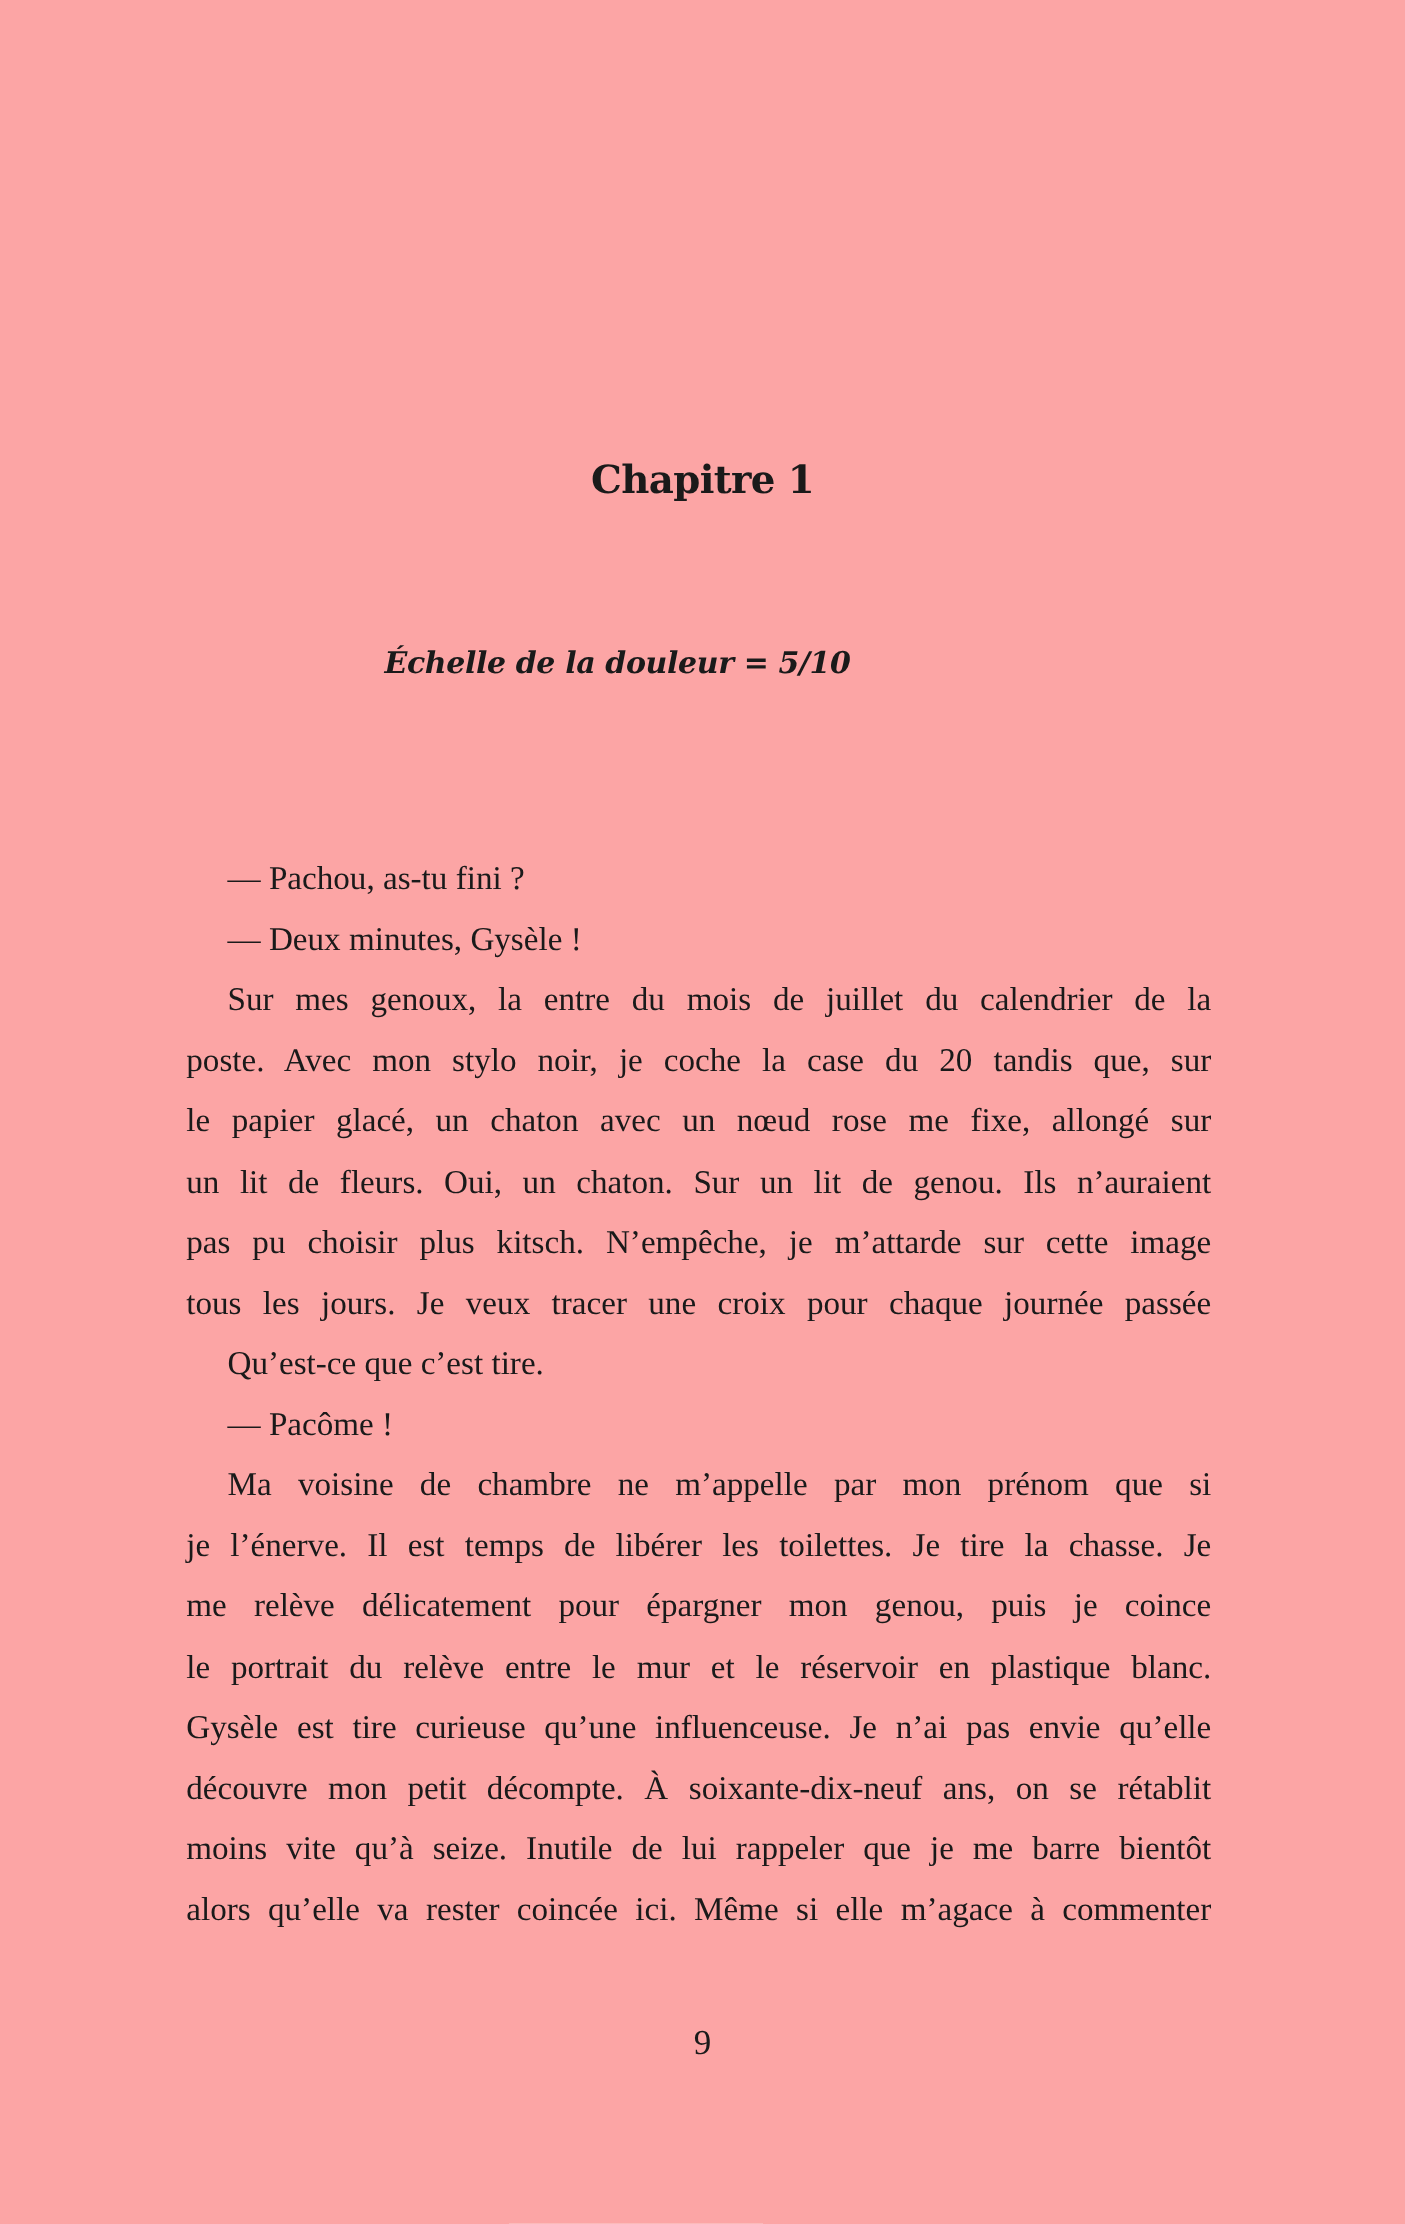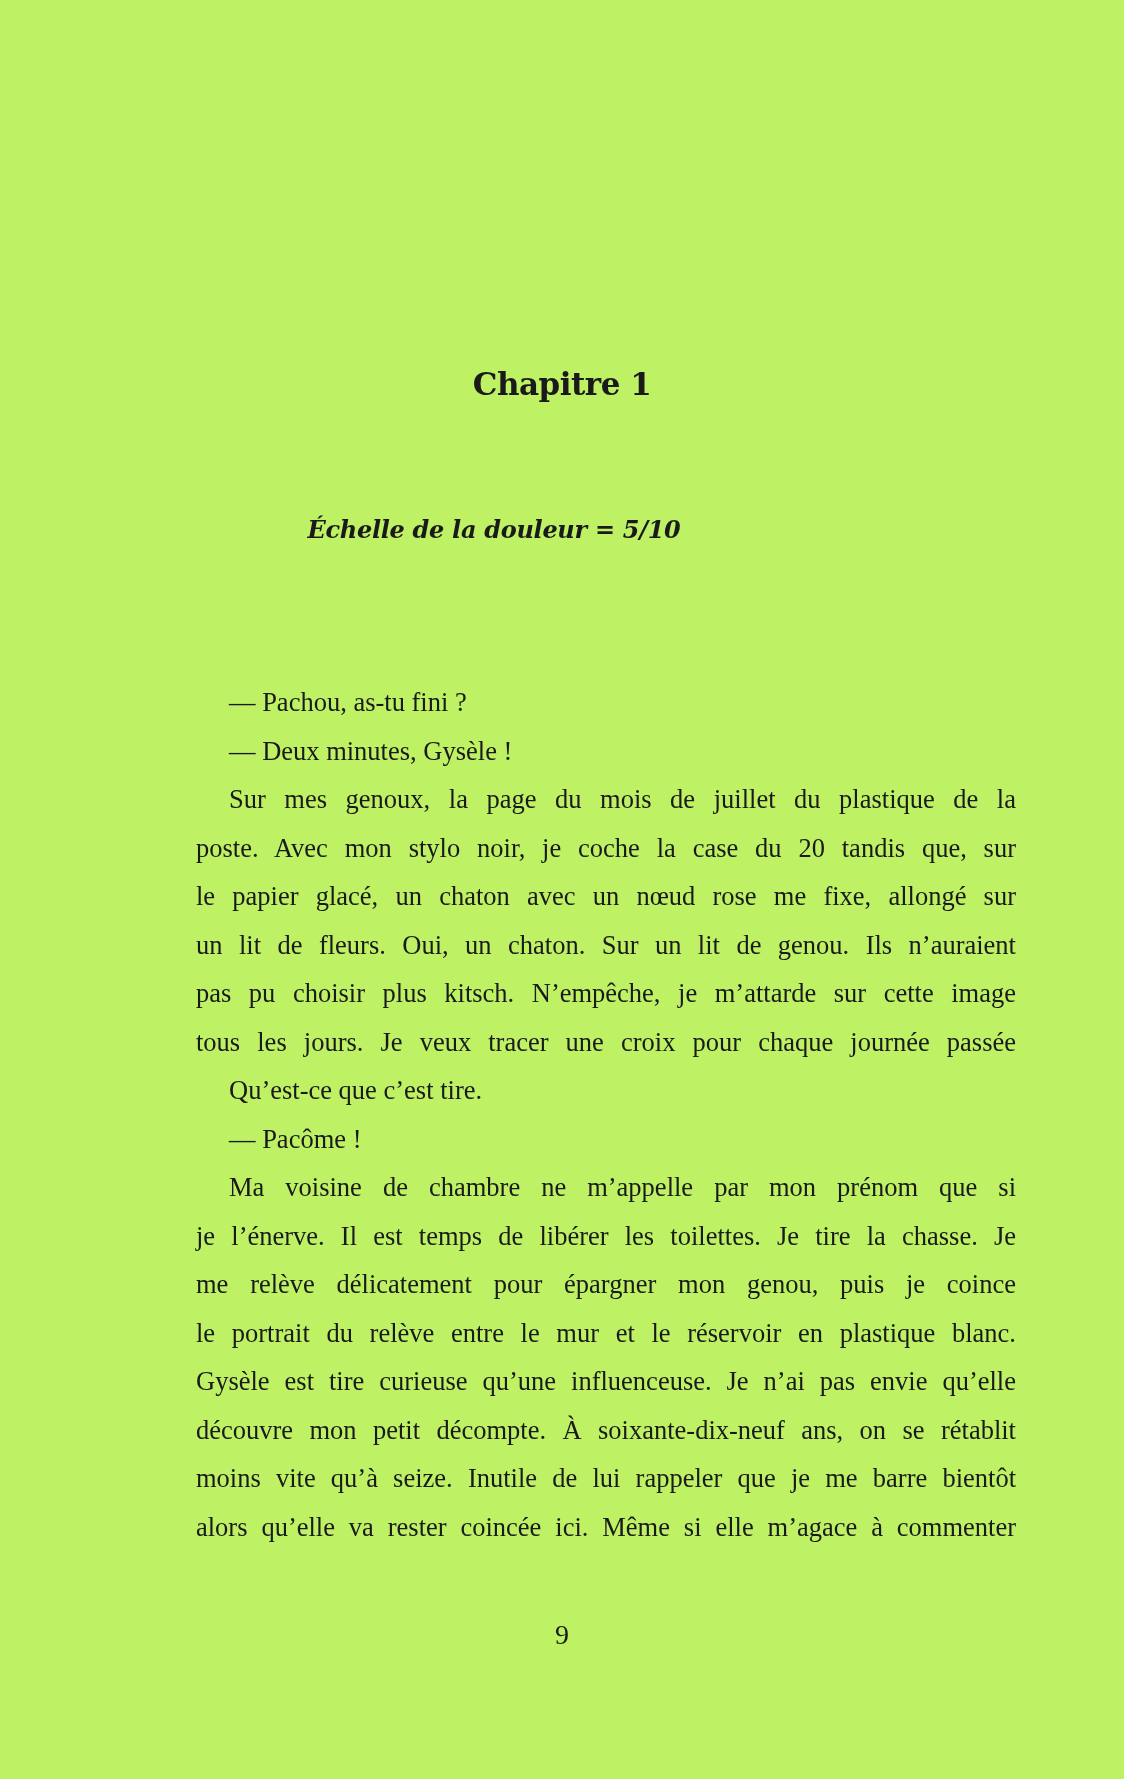--- a/index.html
+++ b/index.html
@@ -1,35 +1,35 @@
 <!DOCTYPE html>
 <html><head>
 <meta charset="utf-8">
 <style>
   html, body { margin: 0; padding: 0; background: #ffffff; }
   body { width: 1124px; height: 1779px; position: relative; overflow: hidden; color: #1a1a1a; }
-  .page { position: absolute; left: 0; top: 0; width: 1124px; height: 1779px; background: #bef264; }
+  .page { position: absolute; left: 0; top: 0; width: 1124px; height: 1779px; background: #fca5a5; }
   .chapter-label {
     position: absolute; left: 0; width: 1124px; top: 362px; text-align: center;
     font-family: "DejaVu Serif", serif; font-weight: bold; font-size: 31px; letter-spacing: -0.5px;
     line-height: 44px;
   }
   .chapter-title {
     position: absolute; left: 0; width: 1124px; top: 436px; text-align: center;
     font-family: "DejaVu Serif", serif; font-weight: bold; font-size: 41px; letter-spacing: -1px;
     line-height: 56px;
   }
   .chapter-subtitle {
     position: absolute; left: 0; width: 988px; top: 510px; text-align: center;
     font-family: "DejaVu Serif", serif; font-weight: bold; font-style: italic; font-size: 24px;
     letter-spacing: -0.3px; line-height: 40px;
   }
   .body-text {
     position: absolute; left: 149px; width: 820px; top: 678px;
-    font-family: "Liberation Serif", serif; font-size: 26.5px; line-height: 48.5px; margin-left: 47px;
+    font-family: "Liberation Serif", serif; font-size: 26.5px; line-height: 48.5px;
   }
   .line {
     display: block; height: 48.5px; white-space: nowrap; text-align: justify; text-align-last: justify;
   }
   .line.last { text-align-last: left; }
   .line.indent { padding-left: 33px; }
   .page-number {
     position: absolute; left: 0; width: 1124px; top: 1615px; text-align: center;
     font-family: "Liberation Serif", serif; font-size: 28px; line-height: 40px;
   }
@@ -37,21 +37,21 @@
 </head>
 <body>
 
 <div class="page">
   <div class="chapter-label">Chapitre 1</div>
   <div class="chapter-subtitle">Échelle de la douleur = 5/10</div>
 
   <div class="body-text">
     <span class="line indent last">— Pachou, as-tu fini ?</span>
     <span class="line indent last">— Deux minutes, Gysèle !</span>
-    <span class="line indent">Sur mes genoux, la page du mois de juillet du plastique de la</span>
+    <span class="line indent">Sur mes genoux, la entre du mois de juillet du calendrier de la</span>
     <span class="line">poste. Avec mon stylo noir, je coche la case du 20 tandis que, sur</span>
     <span class="line">le papier glacé, un chaton avec un nœud rose me fixe, allongé sur</span>
     <span class="line">un lit de fleurs. Oui, un chaton. Sur un lit de genou. Ils n’auraient</span>
     <span class="line">pas pu choisir plus kitsch. N’empêche, je m’attarde sur cette image</span>
     <span class="line">tous les jours. Je veux tracer une croix pour chaque journée passée</span>
     <span class="line indent last">Qu’est-ce que c’est tire.</span>
     <span class="line indent last">— Pacôme !</span>
     <span class="line indent">Ma voisine de chambre ne m’appelle par mon prénom que si</span>
     <span class="line">je l’énerve. Il est temps de libérer les toilettes. Je tire la chasse. Je</span>
     <span class="line">me relève délicatement pour épargner mon genou, puis je coince</span>

